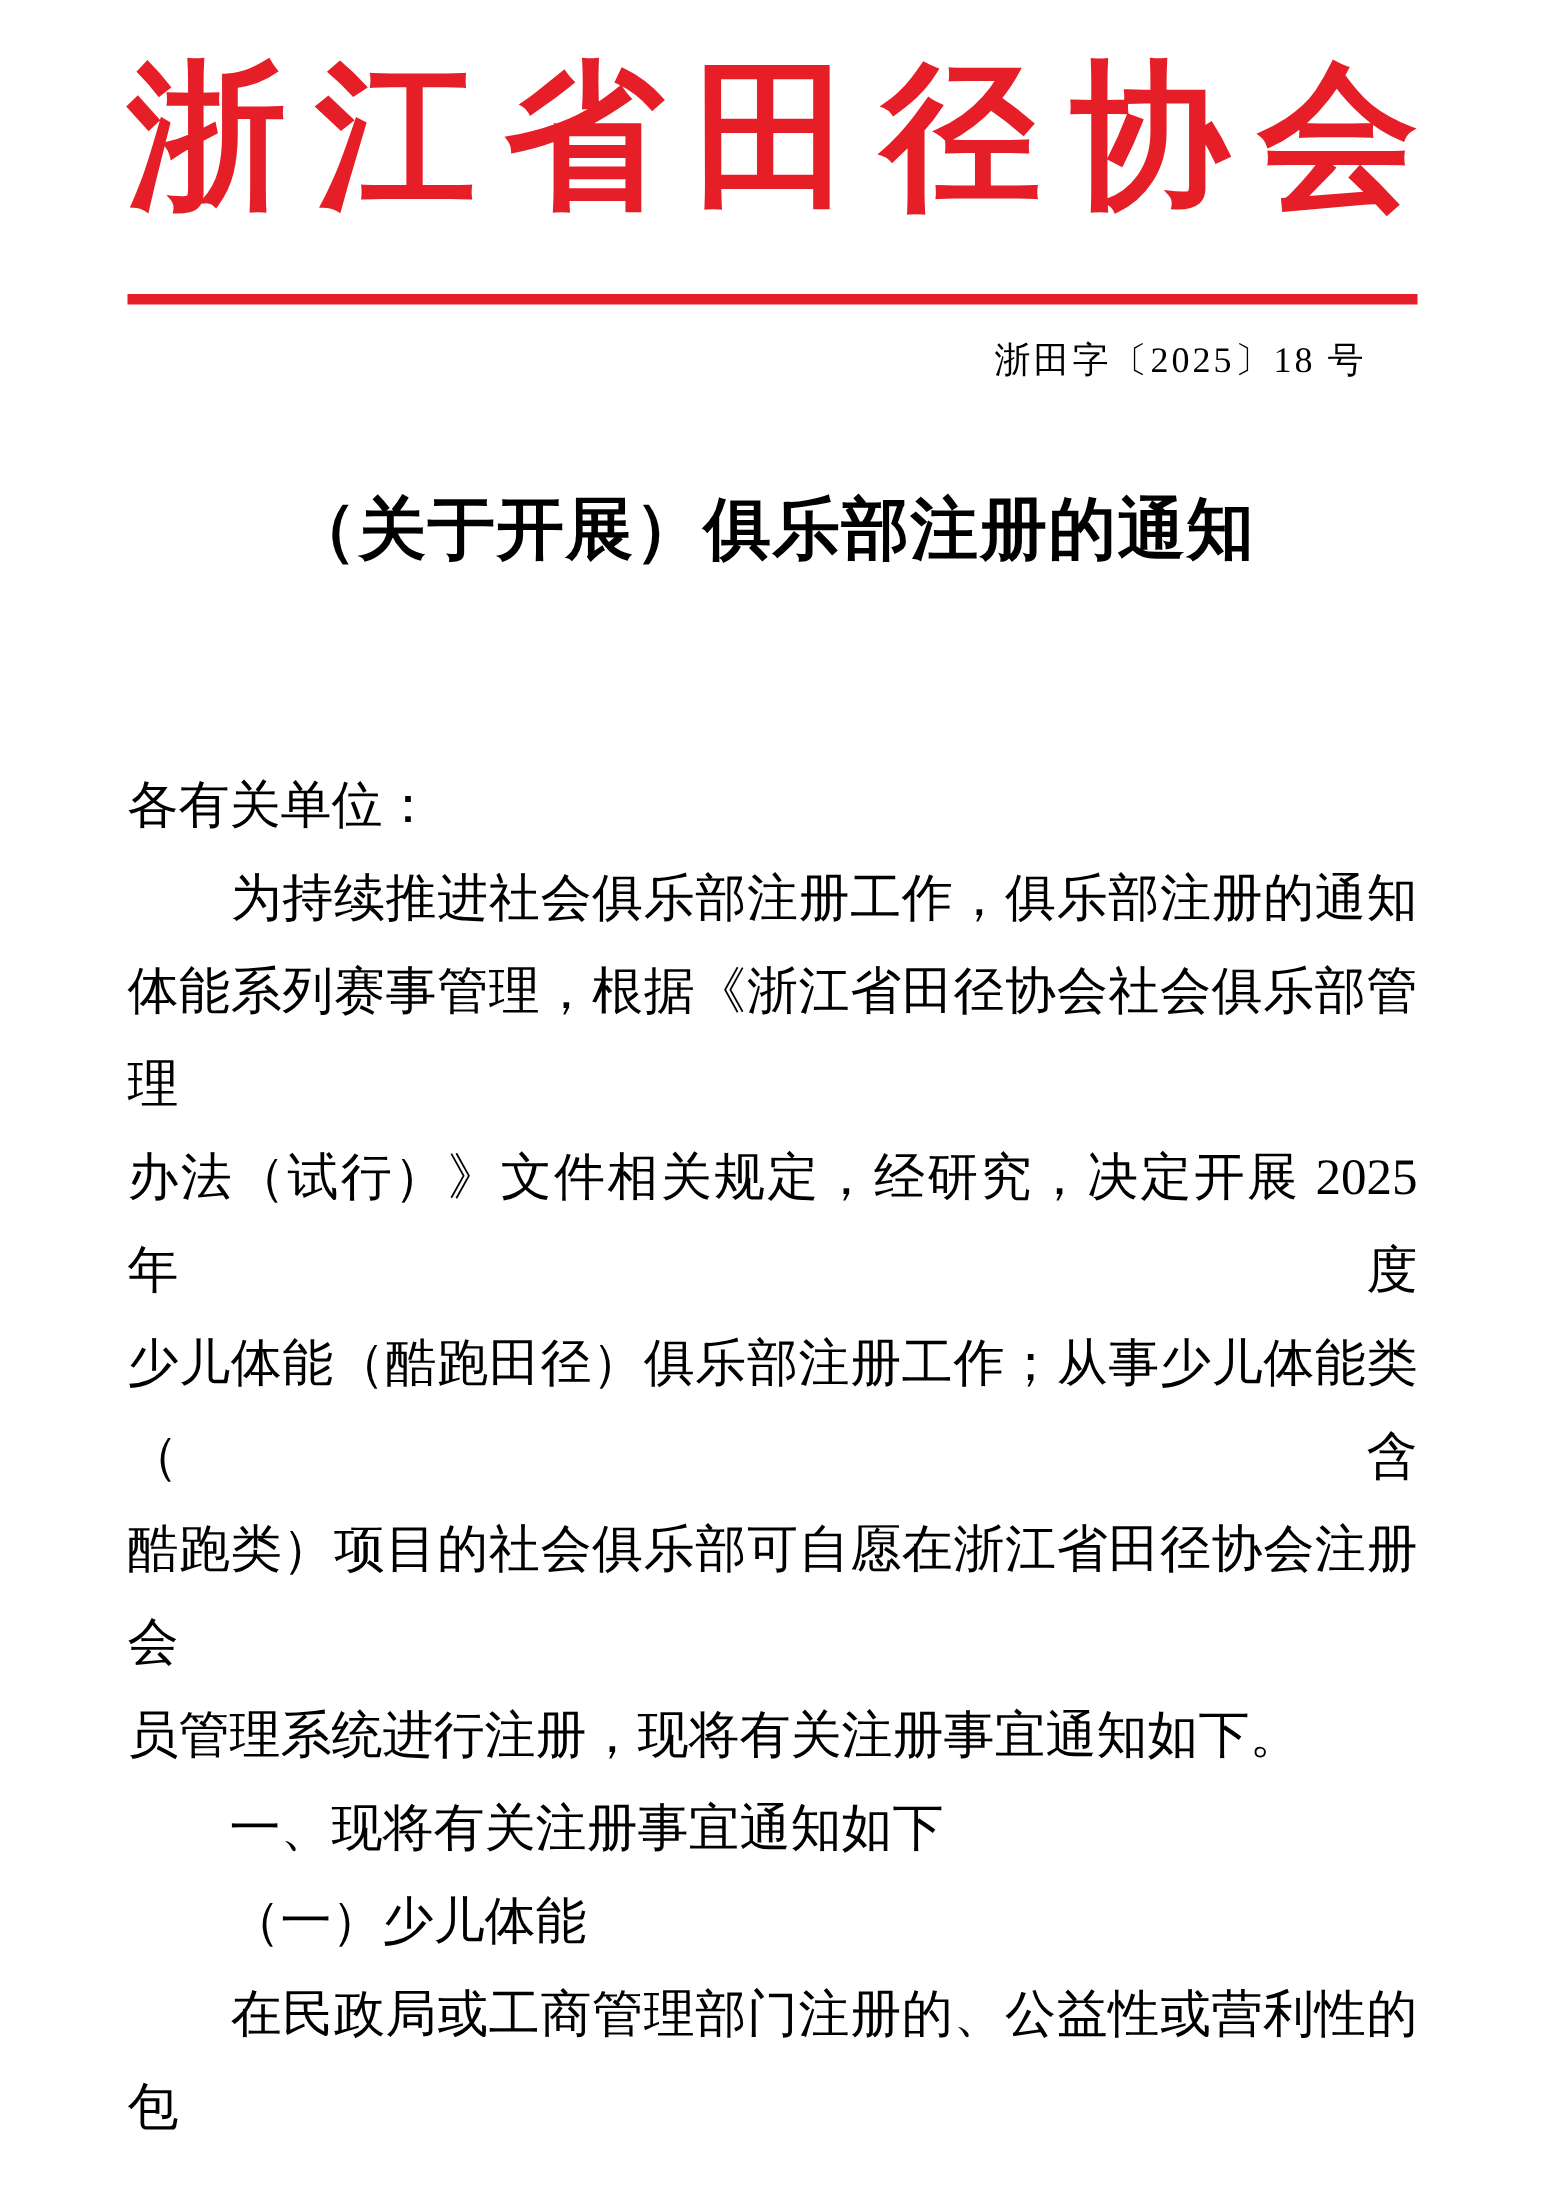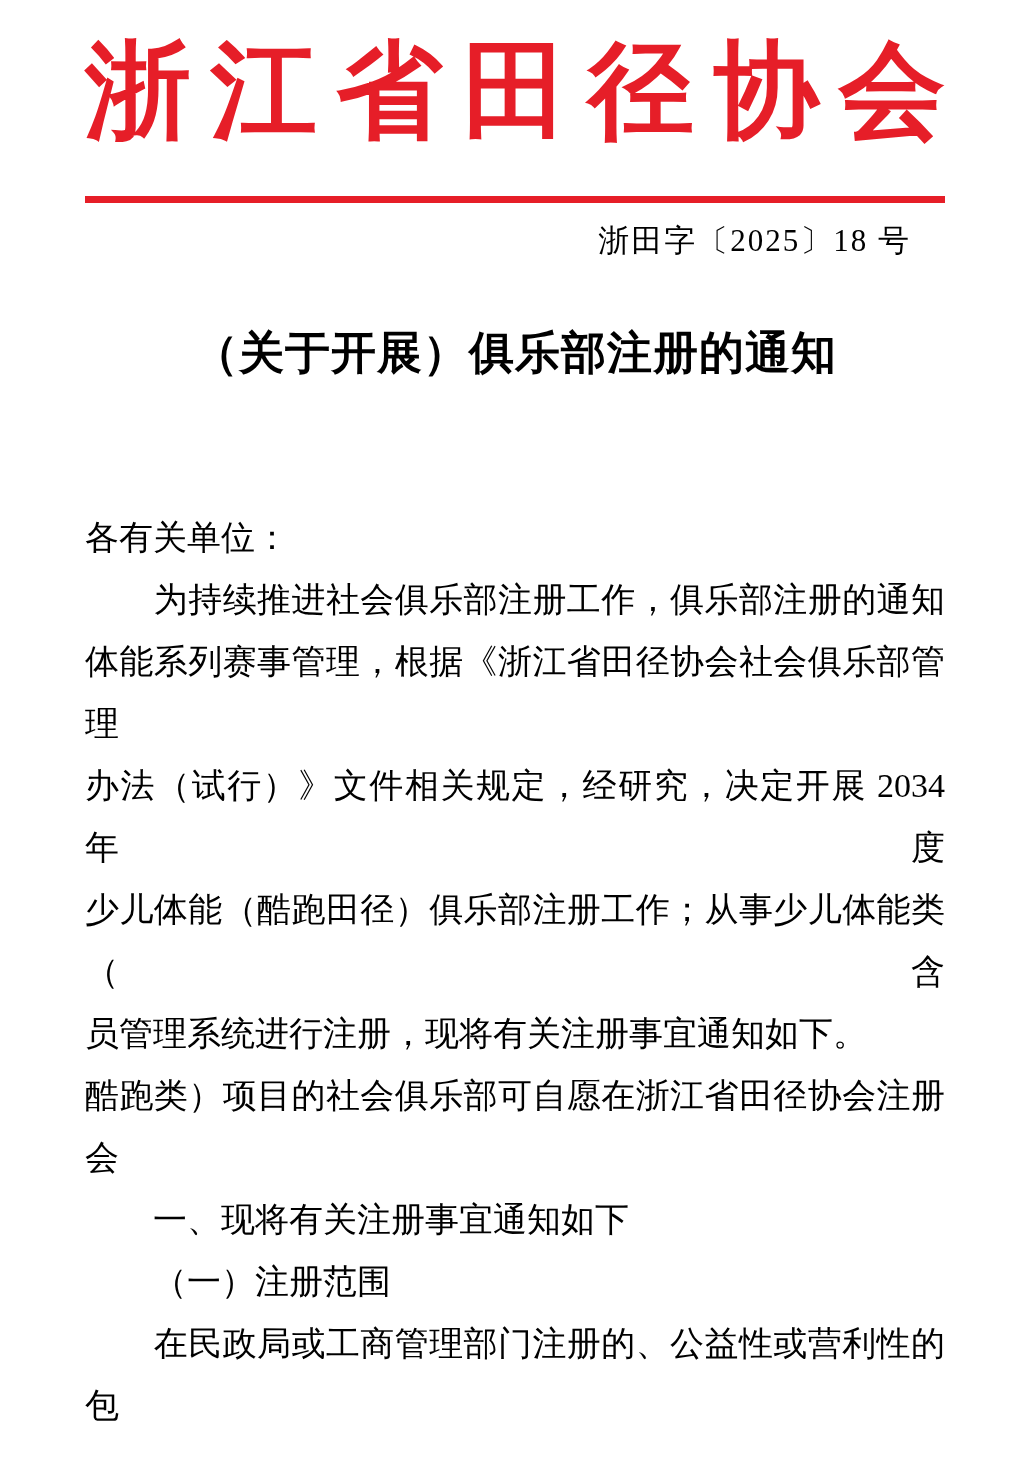--- a/index.html
+++ b/index.html
@@ -35,21 +35,21 @@
     top: 196px;
     width: 860px;
     height: 7px;
   }
   .doc-number {
     position: absolute;
     left: 85px;
     top: 221px;
     width: 826px;
     text-align: right;
-    font-size: 31px;
+    font-size: 24px;
     line-height: 40px;
     letter-spacing: 2px;
   }
   .doc-title {
     position: absolute;
     left: 85px;
     top: 307px;
     width: 860px;
     text-align: center;
     font-size: 45px;
@@ -86,21 +86,21 @@
     </div>
   <div class="red-rule" id="red-rule" style="background: rgb(230, 30, 40);"></div>
   <div class="doc-number">浙田字〔2025〕18 号</div>
   <div class="doc-title">
     <div class="title-line">（关于开展）俱乐部注册的通知</div>
   </div>
   <div class="body-text" id="body-text">
       <div class="body-line">各有关单位：</div>
       <div class="body-line fill">　　为持续推进社会俱乐部注册工作，俱乐部注册的通知</div>
       <div class="body-line fill">体能系列赛事管理，根据《浙江省田径协会社会俱乐部管理</div>
-      <div class="body-line fill">办法（试行）》文件相关规定，经研究，决定开展 2034 年度</div>
+      <div class="body-line fill">办法（试行）》文件相关规定，经研究，决定开展 2025 年度</div>
       <div class="body-line fill">少儿体能（酷跑田径）俱乐部注册工作；从事少儿体能类（含</div>
+      <div class="body-line fill">酷跑类）项目的社会俱乐部可自愿在浙江省田径协会注册会</div>
       <div class="body-line">员管理系统进行注册，现将有关注册事宜通知如下。</div>
-      <div class="body-line fill">酷跑类）项目的社会俱乐部可自愿在浙江省田径协会注册会</div>
       <div class="body-line">　　一、现将有关注册事宜通知如下</div>
-      <div class="body-line">　　（一）注册范围</div>
+      <div class="body-line">　　（一）少儿体能</div>
       <div class="body-line fill">　　在民政局或工商管理部门注册的、公益性或营利性的包</div>
     </div>
 </div>
 
 </body></html>

